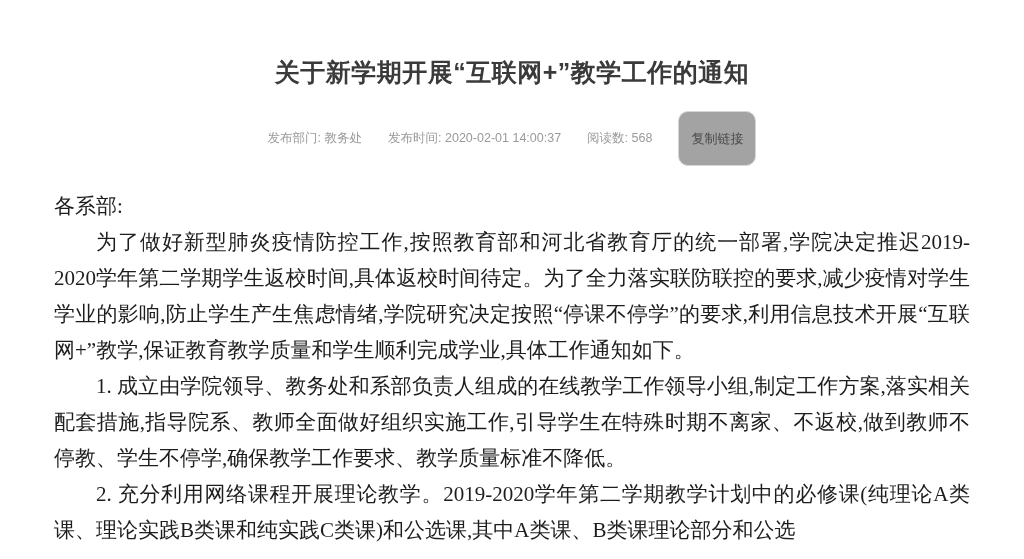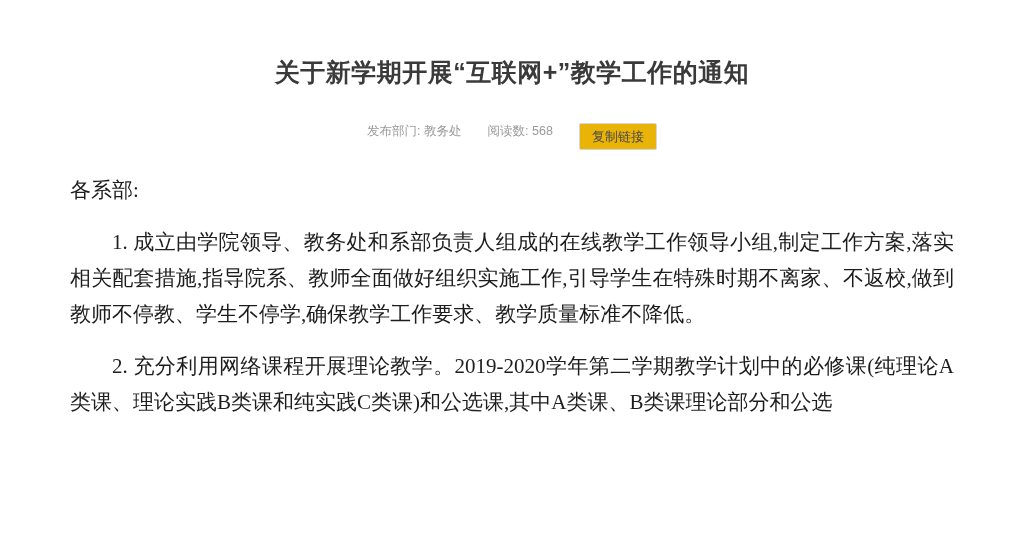--- a/index.html
+++ b/index.html
@@ -23,82 +23,88 @@
     margin: 0;
     padding-top: 56px;
     text-align: center;
     font-family: "Liberation Sans", "DejaVu Sans", sans-serif;
     font-size: 25px;
     font-weight: bold;
     color: #3a3a3a;
     letter-spacing: 0.5px;
   }
   .meta-bar {
-    margin-top: 34px;
+    margin-top: 22px;
     display: flex;
+    align-items: center;
     justify-content: center;
     gap: 26px;
     font-family: "Liberation Sans", "DejaVu Sans", sans-serif;
     font-size: 12.5px;
     color: #9a9a9a;
   }
   .meta-item {
     white-space: nowrap;
   }
   .meta-item .meta-value {
     color: #9a9a9a;
   }
   .copy-link-button {
     font-family: "Liberation Sans", "DejaVu Sans", sans-serif;
     font-size: 13px;
     color: #4a4a4a;
-    background: #eab308;
+    background: #a3a3a3;
     border: 1px solid #d6d6d6;
-    border-radius: 2px;
-    padding: 6px 12px;
+    border-radius: 10px;
+    padding: 20px 12px;
     cursor: pointer;
     line-height: 1;
   }
   .content {
     margin: 0 auto;
     padding: 0;
     width: 916px;
     margin-top: 22px;
     color: #1d1d1d;
     font-size: 21px;
     line-height: 36px;
     text-align: justify;
     text-justify: inter-ideograph;
   }
   .content p {
-    margin: 16px;
+    margin: 0;
     padding: 0;
   }
   .p-indent {
     text-indent: 2em;
   }
 </style>
 </head>
 <body>
 
 <div class="page">
 
   <h1 class="article-title">关于新学期开展“互联网+”教学工作的通知</h1>
 
   <div class="meta-bar">
     <span class="meta-item">
       <span>发布部门:</span>
       <span class="meta-value">教务处</span>
     </span>
     <span class="meta-item">
+      <span>发布时间:</span>
+      <span class="meta-value">2020-02-01 14:00:37</span>
+    </span>
+    <span class="meta-item">
       <span>阅读数:</span>
       <span class="meta-value">568</span>
     </span>
     <button class="copy-link-button">复制链接</button>
   </div>
 
   <div class="content">
     <p>各系部:</p>
+    <p class="p-indent">为了做好新型肺炎疫情防控工作,按照教育部和河北省教育厅的统一部署,学院决定推迟2019-2020学年第二学期学生返校时间,具体返校时间待定。为了全力落实联防联控的要求,减少疫情对学生学业的影响,防止学生产生焦虑情绪,学院研究决定按照“停课不停学”的要求,利用信息技术开展“互联网+”教学,保证教育教学质量和学生顺利完成学业,具体工作通知如下。</p>
     <p class="p-indent">1. 成立由学院领导、教务处和系部负责人组成的在线教学工作领导小组,制定工作方案,落实相关配套措施,指导院系、教师全面做好组织实施工作,引导学生在特殊时期不离家、不返校,做到教师不停教、学生不停学,确保教学工作要求、教学质量标准不降低。</p>
     <p class="p-indent">2. 充分利用网络课程开展理论教学。2019-2020学年第二学期教学计划中的必修课(纯理论A类课、理论实践B类课和纯实践C类课)和公选课,其中A类课、B类课理论部分和公选</p>
   </div>
 
 </div>
 
 </body></html>

